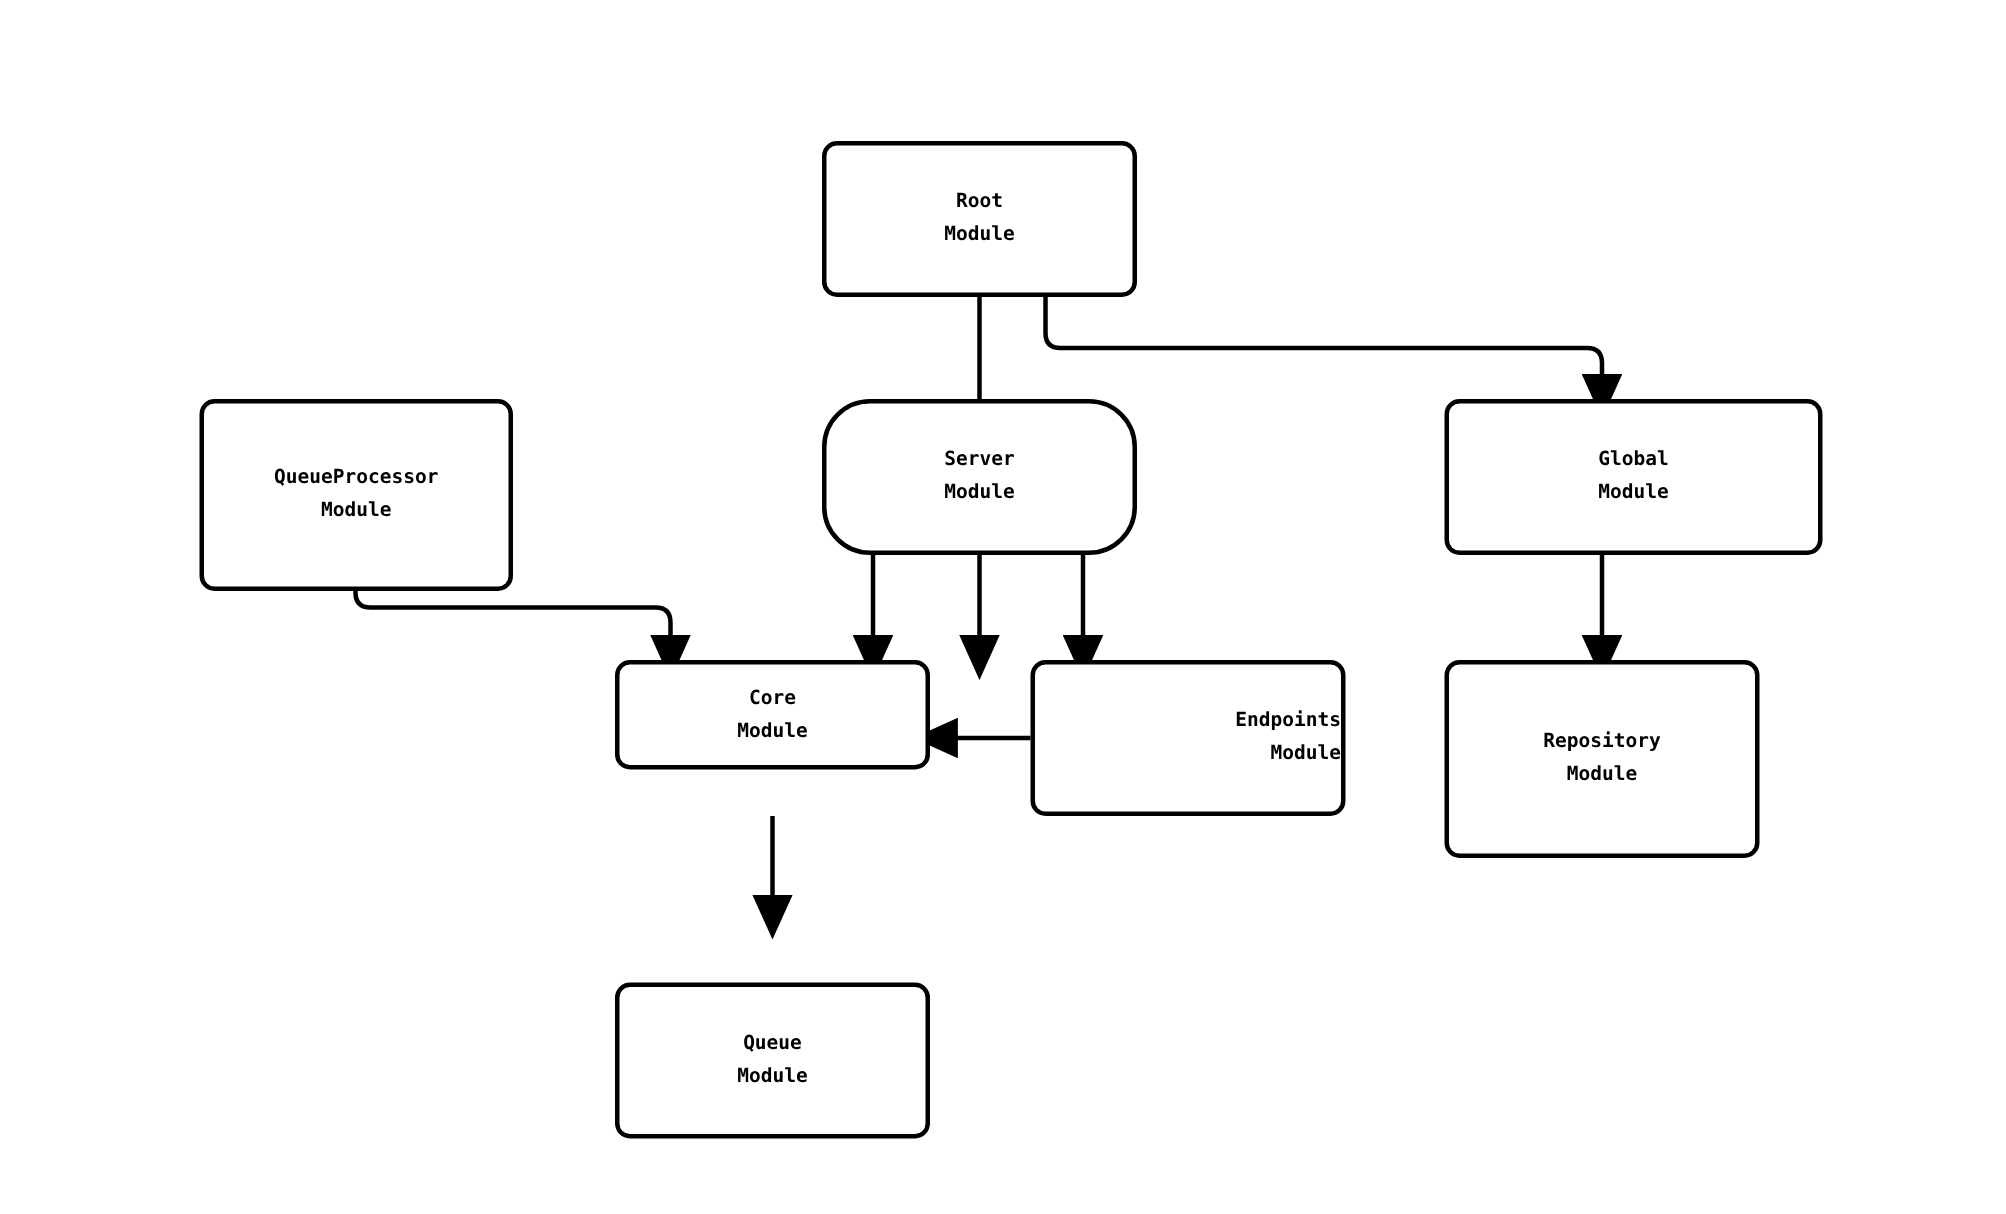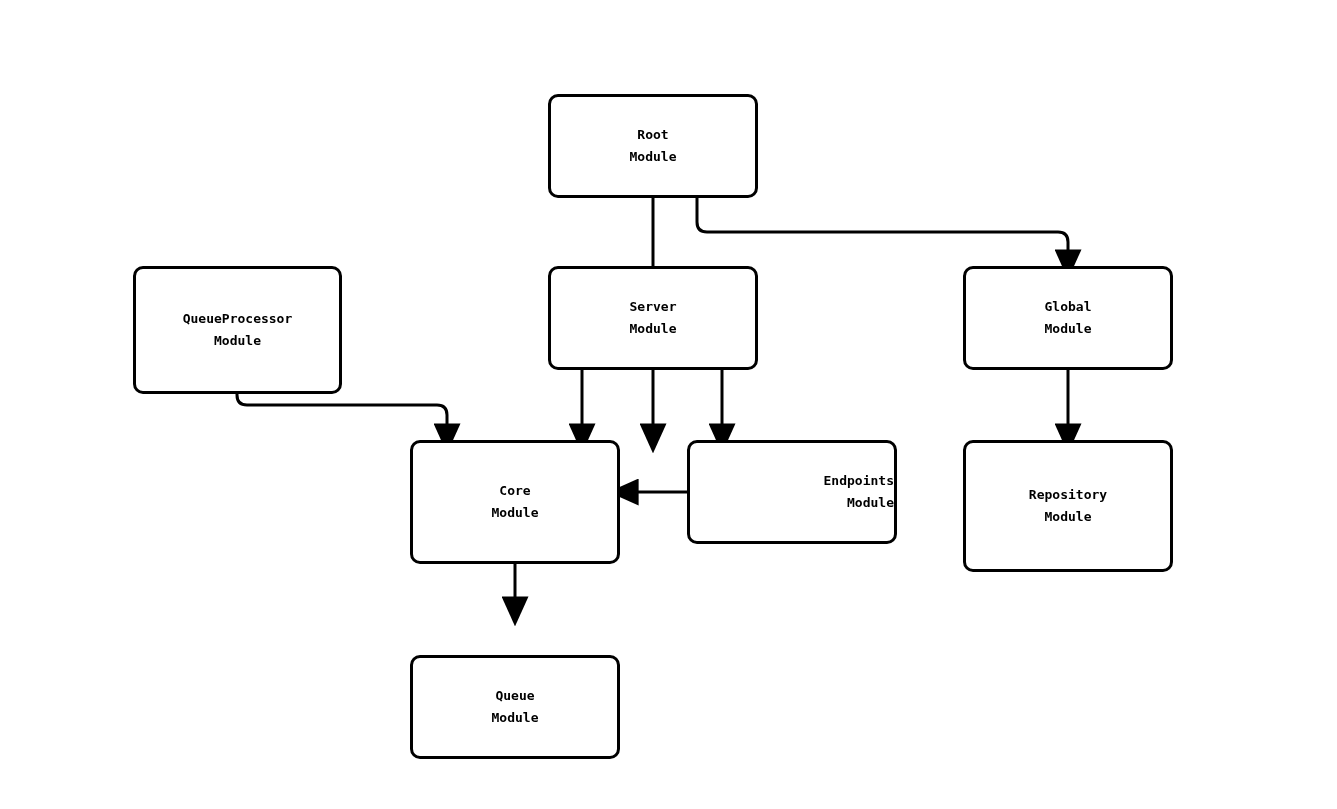--- a/index.html
+++ b/index.html
@@ -81,31 +81,31 @@
   <div class="node" style="left:548px; top:94px; width:210px; height:104px;">
     <div class="node-label">Root</div>
     <div class="node-label">Module</div>
   </div>
 
   <div class="node" style="left:133px; top:266px; width:209px; height:128px;">
     <div class="node-label">QueueProcessor</div>
     <div class="node-label">Module</div>
   </div>
 
-  <div class="node" style="left:548px; top:266px; width:210px; height:104px;">
+  <div class="node" style="left:548px; top:266px; width:210px; height:104px;border-radius:32px;">
     <div class="node-label">Server</div>
     <div class="node-label">Module</div>
   </div>
 
-  <div class="node" style="left:963px; top:266px; width:210px; height:104px;">
+  <div class="node" style="left:963px; top:266px; width:252px; height:104px;">
     <div class="node-label">Global</div>
     <div class="node-label">Module</div>
   </div>
 
-  <div class="node" style="left:410px; top:440px; width:210px; height:124px;">
+  <div class="node" style="left:410px; top:440px; width:210px; height:73px;">
     <div class="node-label">Core</div>
     <div class="node-label">Module</div>
   </div>
 
   <div class="node" style="left:687px; top:440px; width:210px; height:104px;align-items:flex-end;">
     <div class="node-label">Endpoints</div>
     <div class="node-label">Module</div>
   </div>
 
   <div class="node" style="left:963px; top:440px; width:210px; height:132px;">

